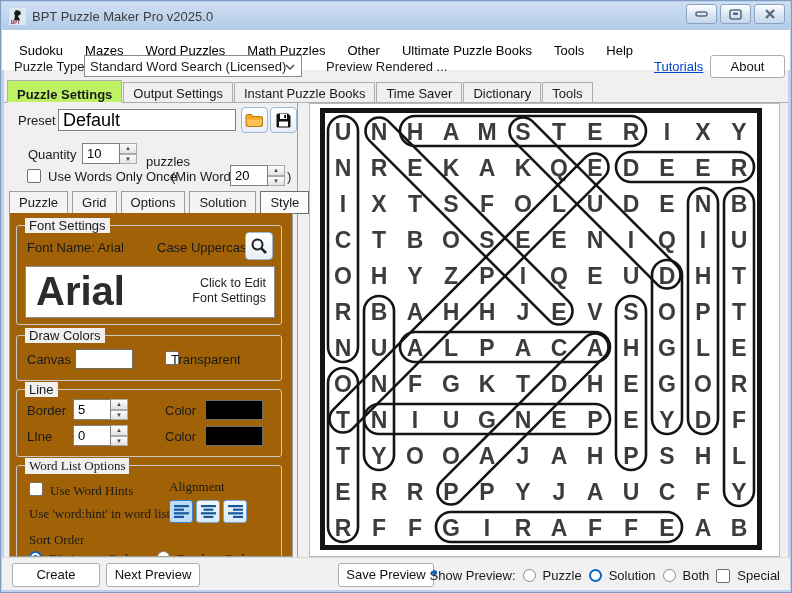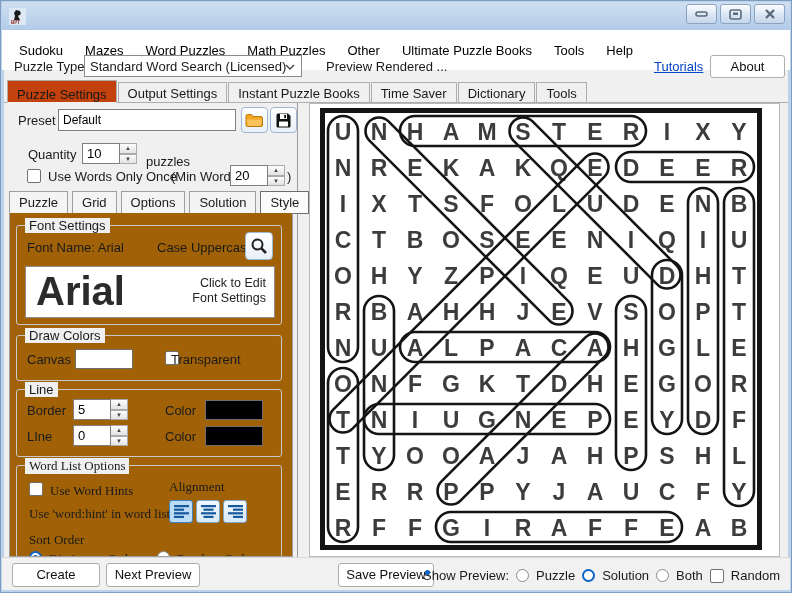--- a/index.html
+++ b/index.html
@@ -27,25 +27,25 @@
   .combo { position:absolute; left:80px; top:3px; width:218px; height:22px; background:#fff;
     border:1px solid #8b8b8b; display:flex; align-items:center; padding-left:5px; }
   .combo .chev { position:absolute; right:6px; top:8px; }
   .tb-status { position:absolute; left:322px; top:7px; }
   .link { position:absolute; left:650px; top:7px; color:#0645cc; text-decoration:underline; }
   .btn { background:#fff; border:1px solid #adadad; border-radius:3px; text-align:center; color:#111; }
   .about-btn { position:absolute; left:706px; top:3px; width:75px; height:23px; line-height:21px; }
   
   .tabrow { position:absolute; left:3px; top:79px; right:3px; height:23px; border-bottom:1px solid #adadad; display:flex; align-items:flex-end; padding-left:3px; }
   .tab { border:1px solid #adadad; border-bottom:none; background:#f0f0f0; padding:3px 9px 3px 9px; height:20px; margin-right:1px; }
-  .tab.active { height:23px; padding-top:6px; margin-bottom:-1px; background:#c2410c; border-bottom:1px solid #f1f2f3; }
+  .tab.active { height:23px; padding-top:6px; margin-bottom:-1px; background:#bef264; border-bottom:1px solid #f1f2f3;font-weight:bold; }
   
   .left-panel { position:absolute; left:3px; top:102px; width:294px; height:454px; border-right:1px solid #9b9b9b; }
   .lbl { position:absolute; white-space:nowrap; }
-  .field { background:#fff; border:1px solid #7f7f7f; font-family:"Liberation Sans",sans-serif; font-size:12px; padding-left:4px; }
+  .field { background:#fff; border:1px solid #7f7f7f; font-family:"Liberation Sans",sans-serif; font-size:18px; padding-left:4px; }
   .iconbtn { position:absolute; width:27px; height:26px; border:1px solid #9db8d4; border-radius:4px;
     background:linear-gradient(#ffffff,#e9eff7); display:flex; align-items:center; justify-content:center; }
   .spin { position:absolute; display:flex; }
   .spin input { width:38px; height:21px; border:1px solid #7f7f7f; background:#fff; padding-left:4px; font-size:13px; font-family:"Liberation Sans",sans-serif; }
   .spin .arrows { width:17px; height:21px; display:flex; flex-direction:column; }
   .spin .arrows div { flex:1; border:1px solid #ababab; border-left:none; background:linear-gradient(#fdfdfd,#e3e3e3);
     font-size:6px; line-height:8px; text-align:center; color:#444; }
   .checkbox { position:absolute; width:14px; height:14px; background:#fff; border:1px solid #707070; border-radius:2px; }
   .radio { position:absolute; width:13px; height:13px; background:#fff; border:1px solid #8a8a8a; border-radius:50%; }
   .radio.checked { border:2px solid #0b63c5; }
@@ -77,20 +77,21 @@
 </style>
 </head>
 <body>
 
 <div class="titlebar">
   <svg class="app-icon" viewBox="0 0 17 17">
     <rect x="0" y="0" width="17" height="17" fill="#dce8f4"></rect>
     <path d="M7 2 L11 3 L12 6 L9 8 L11 12 L5 12 L6 8 L5 5 Z" fill="#1b1b1b"></path>
     <text x="2" y="16" font-size="4.5" font-weight="bold" fill="#8a2020" font-family="Liberation Sans, sans-serif">BPT</text>
   </svg>
+  <span class="title-text">BPT Puzzle Maker Pro v2025.0</span>
 </div>
 <div class="winbtns">
   <div class="winbtn">
     <svg width="13" height="8" viewBox="0 0 13 8">
         <rect x="1" y="2" width="11" height="4" rx="2" fill="none" stroke="#5a6b7e" stroke-width="1.6"></rect>
       </svg>
   </div>
   <div class="winbtn">
     <svg width="13" height="11" viewBox="0 0 13 11">
         <rect x="1" y="1" width="11" height="9" rx="2" fill="none" stroke="#5a6b7e" stroke-width="1.6"></rect>
@@ -458,15 +459,15 @@
   <div class="btn bb-btn" style="left:336px; width:96px;">Save Preview</div>
   <div class="bb-right">
     <span>Show Preview:</span>
     <span class="radio"></span>
     <span>Puzzle</span>
     <span class="radio checked"></span>
     <span>Solution</span>
     <span class="radio"></span>
     <span>Both</span>
     <span class="checkbox"></span>
-    <span>Random</span>
+    <span>Special</span>
   </div>
 </div>
 
 </body></html>

